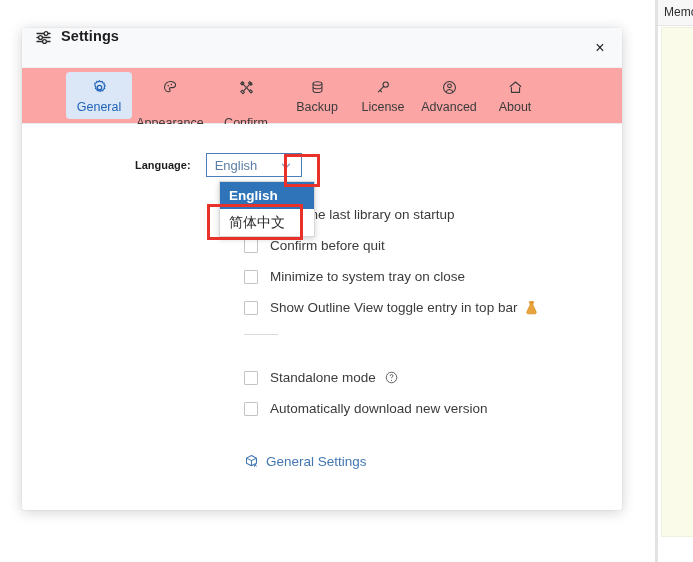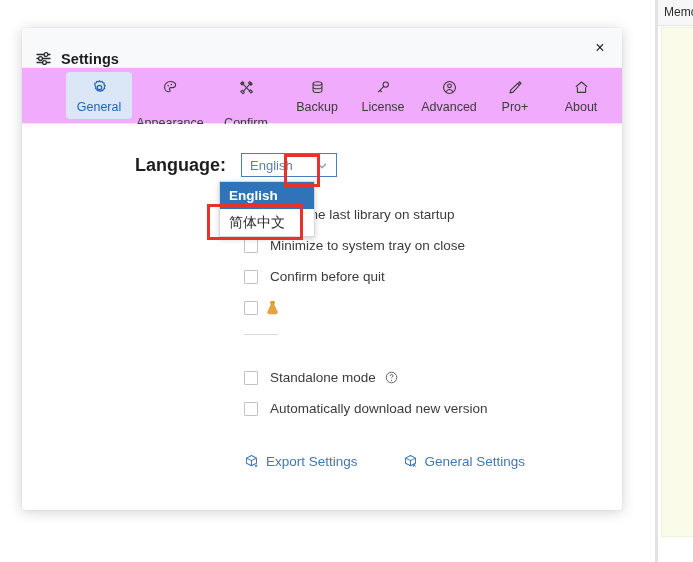--- a/index.html
+++ b/index.html
@@ -79,21 +79,21 @@
     background: #ffffff;
     box-shadow: 0 2px 14px rgba(0,0,0,0.18), 0 0 1px rgba(0,0,0,0.25);
     border-radius: 2px;
   }
   .dialog-titlebar {
     position: relative;
     height: 40px;
     background: #f8f9fa;
     border-bottom: 1px solid #f0f0f0;
     display: flex;
-    align-items: flex-end;
+    align-items: flex-start;
     padding-left: 12px;
   }
   .title-icon {
     width: 18px; height: 18px;
     display: inline-flex;
     align-items: center;
     justify-content: center;
     margin-right: 9px;
     color: #2b2b2b;
   }
@@ -114,21 +114,21 @@
     font-size: 16px;
     cursor: pointer;
     border-radius: 3px;
     background: transparent;
   }
 
   
   .tabbar {
     position: relative;
     height: 56px;
-    background: #f0abfc;
+    background: #fca5a5;
     border-bottom: 1px solid #e8eaed;
     display: flex;
     align-items: flex-start;
     padding: 4px 0 0 44px;
   }
   .tab {
     width: 66px;
     padding: 6px 0 4px 0;
     display: flex;
     flex-direction: column;
@@ -162,21 +162,21 @@
     background: #ffffff;
   }
 
   .lang-row {
     position: absolute;
     left: 113px; top: 29px;
     display: flex;
     align-items: center;
   }
   .lang-label {
-    font-size: 18px;
+    font-size: 11px;
     font-weight: bold;
     color: #1d1d1f;
     margin-right: 15px;
   }
   .lang-select {
     position: relative;
     width: 96px; height: 24px;
     border: 1px solid #4a7dba;
     background: #ffffff;
     display: flex;
@@ -408,29 +408,20 @@
         <span class="tab-icon">
           <svg width="17" height="17" viewBox="0 0 20 20" fill="none" stroke="#3b3b3b" stroke-width="1.3">
             <circle cx="10" cy="10" r="7"></circle>
             <circle cx="10" cy="8" r="2.2"></circle>
             <path d="M5.8 15.3c.8-1.9 2.3-2.9 4.2-2.9s3.4 1 4.2 2.9"></path>
           </svg>
         </span>
         <span class="tab-label">Advanced</span>
       </div>
 
-      <div class="tab">
-        <span class="tab-icon">
-          <svg width="17" height="17" viewBox="0 0 20 20" fill="none" stroke="#3b3b3b" stroke-width="1.3" stroke-linejoin="round">
-            <path d="M14.6 3.2c1.4 1.4 1.4 3.1 0 4.1l-7.5 8.1-3.6.9 1-3.5 8.1-7.5c1-1.3 2.6-1.4 4-.1z"></path>
-            <path d="M12.5 5.1l2 2"></path>
-          </svg>
-        </span>
-        <span class="tab-label">Pro+</span>
-      </div>
 
       <div class="tab">
         <span class="tab-icon">
           <svg width="17" height="17" viewBox="0 0 20 20" fill="none" stroke="#3b3b3b" stroke-width="1.3" stroke-linejoin="round">
             <path d="M3.4 9.1L10 3.5l6.6 5.6"></path>
             <path d="M5.2 9.6v6.1h9.6V9.6"></path>
           </svg>
         </span>
         <span class="tab-label">About</span>
       </div>
@@ -451,28 +442,29 @@
         </div>
       </div>
 
       <div class="opt-list">
         <div class="opt">
           <span class="cb"></span>
           <span class="opt-label">Open the last library on startup</span>
         </div>
         <div class="opt">
           <span class="cb"></span>
-          <span class="opt-label">Minimize to system tray on close</span>
+          <span class="opt-label">Confirm before quit</span>
         </div>
         <div class="opt">
           <span class="cb"></span>
-          <span class="opt-label">Confirm before quit</span>
+          <span class="opt-label">Minimize to system tray on close</span>
         </div>
         <div class="opt">
           <span class="cb"></span>
+          <span class="opt-label">Show Outline View toggle entry in top bar</span>
           <span class="flask-icon">
             <svg width="13" height="14" viewBox="0 0 13 14" fill="#e8a33d" stroke="#d89226" stroke-width="0.8">
               <path d="M5 1.2h3v3.1l3.1 6.4c.5 1-.2 2.1-1.3 2.1H3.2c-1.1 0-1.8-1.1-1.3-2.1L5 4.3z"></path>
               <rect x="4.4" y="0.6" width="4.2" height="1.2" rx="0.3"></rect>
             </svg>
           </span>
         </div>
       </div>
 
       <div class="group-divider"></div>
@@ -494,30 +486,20 @@
           <span class="opt-label">Automatically download new version</span>
         </div>
       </div>
 
       <div class="footer-links">
         <div class="link">
           <span class="link-icon">
             <svg width="15" height="15" viewBox="0 0 16 16" fill="none" stroke="#4277b2" stroke-width="1.1" stroke-linejoin="round">
               <path d="M8 1.6l5.3 2.8v5.4L8 12.6 2.7 9.8V4.4z"></path>
               <path d="M2.7 4.4L8 7.1l5.3-2.7M8 7.1v5.5"></path>
-              <path d="M11.3 11.8l2.3 1.3M13.6 13.1l-1.8.8M13.6 13.1l.1-1.9" stroke-width="1"></path>
-            </svg>
-          </span>
-          <span>Export Settings</span>
-        </div>
-        <div class="link">
-          <span class="link-icon">
-            <svg width="15" height="15" viewBox="0 0 16 16" fill="none" stroke="#4277b2" stroke-width="1.1" stroke-linejoin="round">
-              <path d="M8 1.6l5.3 2.8v5.4L8 12.6 2.7 9.8V4.4z"></path>
-              <path d="M2.7 4.4L8 7.1l5.3-2.7M8 7.1v5.5"></path>
               <path d="M13.6 13.1l-2.3-1.3M11.3 11.8l1.8-.8M11.3 11.8l-.1 1.9" stroke-width="1"></path>
             </svg>
           </span>
           <span>General Settings</span>
         </div>
       </div>
 
       <div class="lang-popup">
         <div class="lang-option selected">
           <span>English</span>

